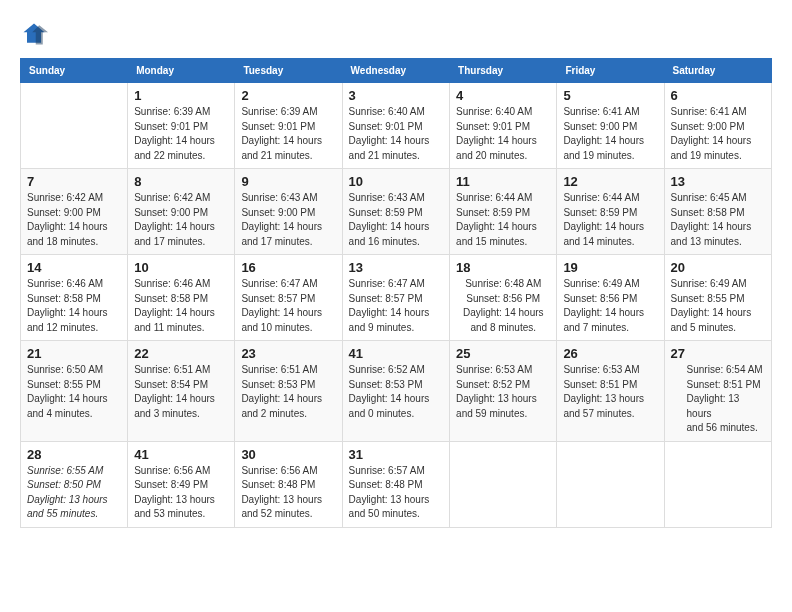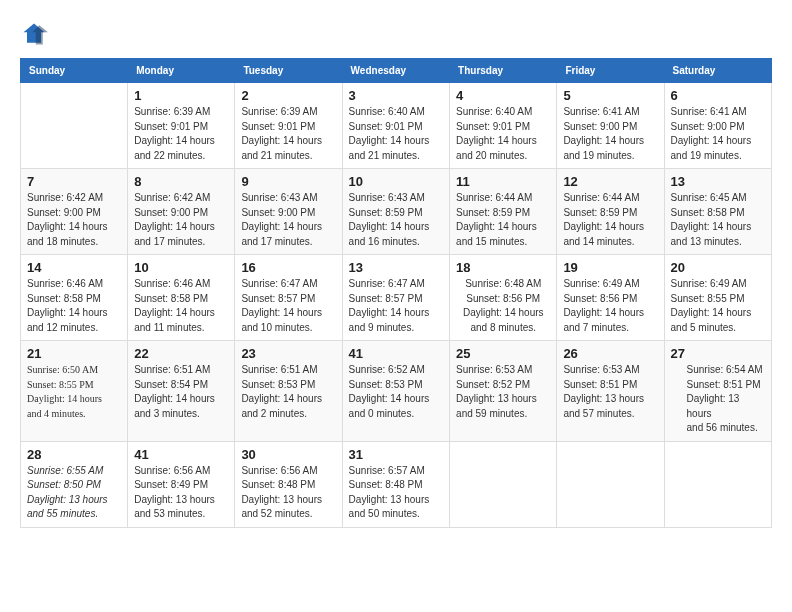--- a/index.html
+++ b/index.html
@@ -262,21 +262,21 @@
           <span class="day-num">20</span>
           <div class="day-info" style="white-space: pre-line;">Sunrise: 6:49 AM
 Sunset: 8:55 PM
 Daylight: 14 hours
 and 5 minutes.</div>
         </td>
       </tr>
       <tr>
         <td>
           <span class="day-num">21</span>
-          <div class="day-info" style="white-space: pre-line; font-family: Liberation Serif, serif;">Sunrise: 6:50 AM
+          <div class="day-info" style="white-space: pre-line;">Sunrise: 6:50 AM
 Sunset: 8:55 PM
 Daylight: 14 hours
 and 4 minutes.</div>
         </td>
         <td>
           <span class="day-num">22</span>
           <div class="day-info" style="white-space: pre-line;">Sunrise: 6:51 AM
 Sunset: 8:54 PM
 Daylight: 14 hours
 and 3 minutes.</div>

